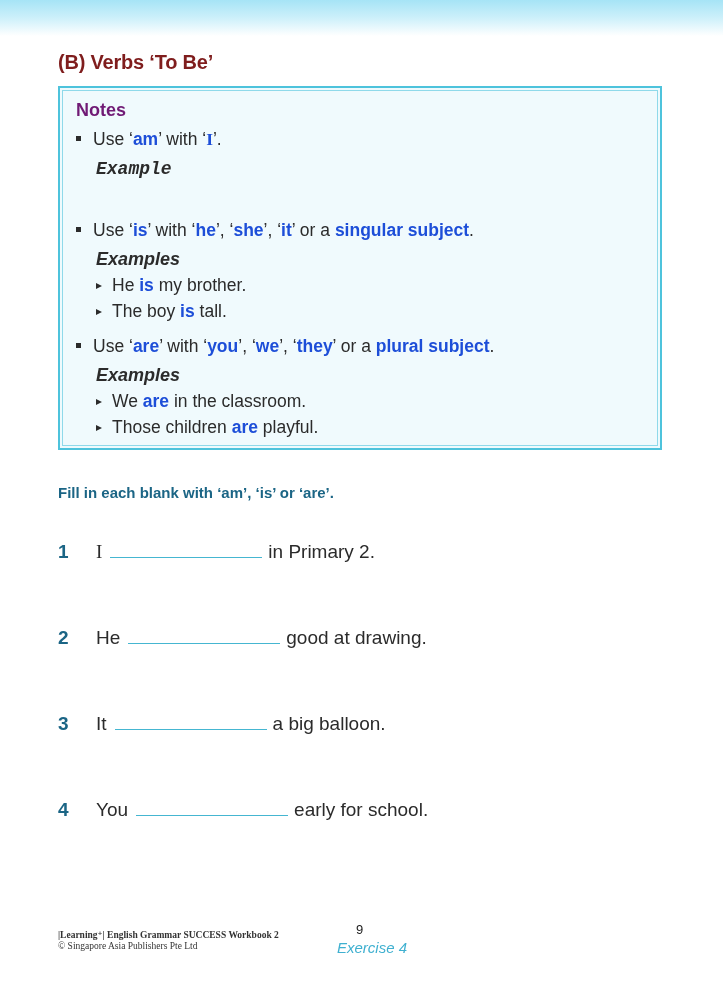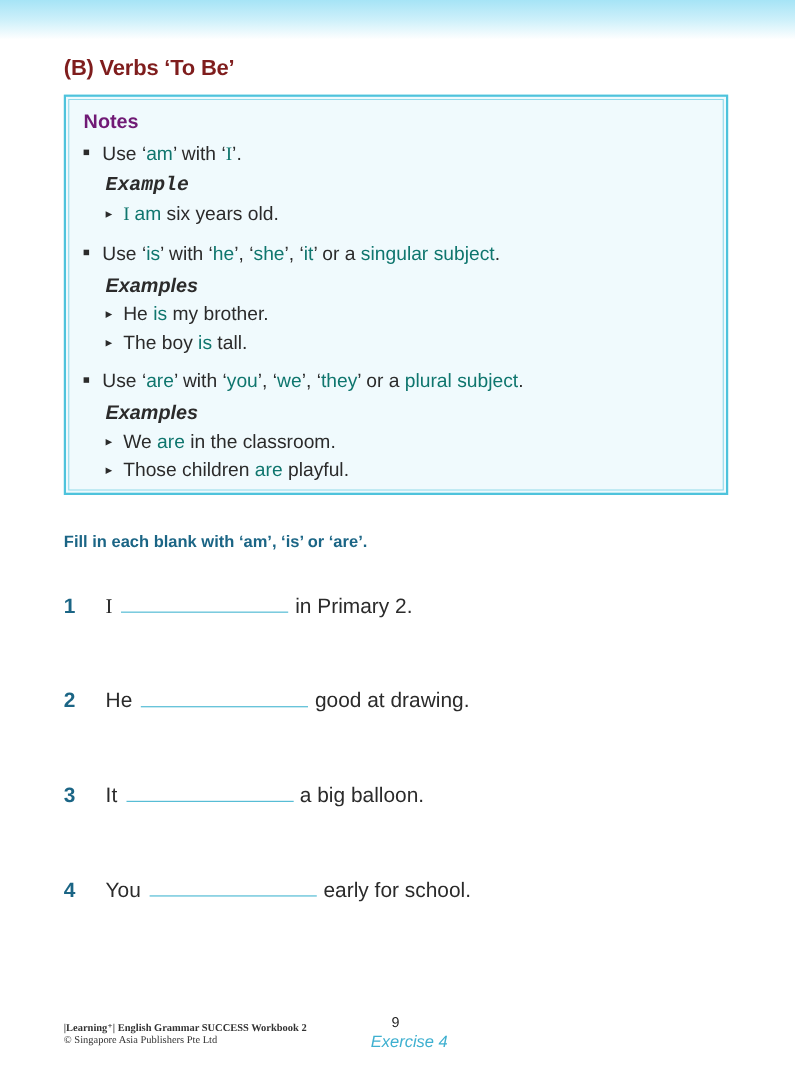--- a/index.html
+++ b/index.html
@@ -34,21 +34,21 @@
     }
     .ex-head {
       position: absolute; left: 36px; font-size: 18px; font-weight: bold; font-style: italic; color: #2b2b2b;
     }
     .ex-line { position: absolute; left: 36px; font-size: 17.5px; color: #2b2b2b; white-space: nowrap; }
     .ex-line .tri {
       display: inline-block; width: 0; height: 0;
       border-left: 6px solid #2b2b2b; border-top: 3.5px solid transparent; border-bottom: 3.5px solid transparent;
       margin-right: 10px; position: relative; top: -2px;
     }
-    b { font-weight: normal; color: #0f766e; }
+    b { font-weight: bold; color: #1d4ed8; }
     .instruction {
       position: absolute; left: 58px; top: 484px;
       font-size: 15px; font-weight: bold; color: #1b6585;
     }
     .q { position: absolute; left: 58px; font-size: 19px; color: #2b2b2b; white-space: nowrap; }
     .q .num { display: inline-block; width: 38px; font-weight: bold; color: #1b6585; }
     .q .blank {
       display: inline-block; width: 152px; border-bottom: 1.5px solid #45b6d1;
       margin: 0 6px 0 8px; vertical-align: baseline; height: 1px;
     }
@@ -71,23 +71,20 @@
 
 <div class="section-title">(B) Verbs ‘To Be’</div>
 
 <div class="notes-box">
   <div class="notes-title">Notes</div>
 
   <div class="rule" style="top:41px;">
     <span class="sq"></span><span>Use ‘</span><b>am</b><span>’ with ‘</span><b style="font-family:'Liberation Serif',serif;">I</b><span>’.</span>
   </div>
   <div class="ex-head" style="top:71px;font-family:Liberation Mono, monospace;">Example</div>
-  <div class="ex-line" style="top:96px;">
-    <span class="tri"></span><b style="font-family:'Liberation Serif',serif;">I </b><b>am</b><span> six years old.</span>
-  </div>
 
   <div class="rule" style="top:132px;text-align:right;">
     <span class="sq"></span><span>Use ‘</span><b>is</b><span>’ with ‘</span><b>he</b><span>’, ‘</span><b>she</b><span>’, ‘</span><b>it</b><span>’ or a </span><b>singular subject</b><span>.</span>
   </div>
   <div class="ex-head" style="top:161px;">Examples</div>
   <div class="ex-line" style="top:187px;">
     <span class="tri"></span><span>He </span><b>is</b><span> my brother.</span>
   </div>
   <div class="ex-line" style="top:213px;">
     <span class="tri"></span><span>The boy </span><b>is</b><span> tall.</span>

